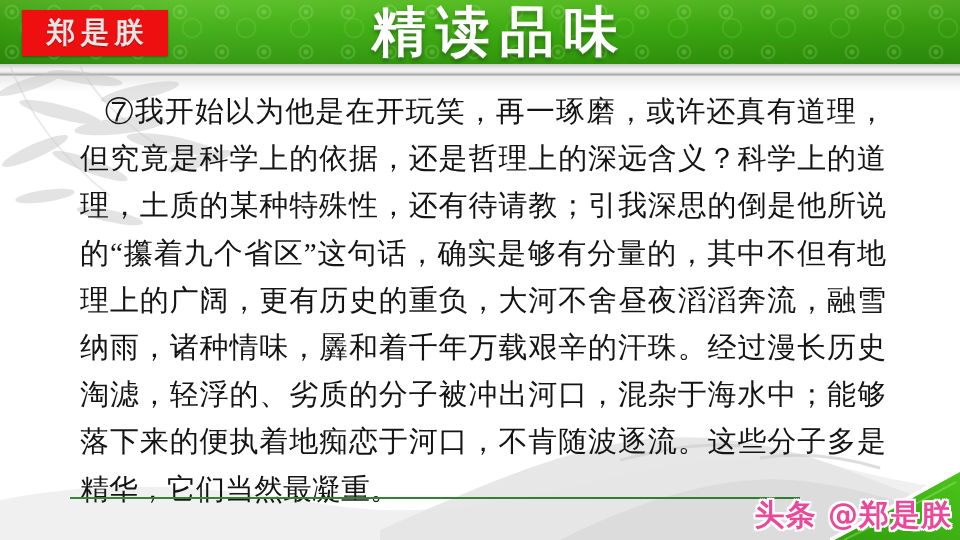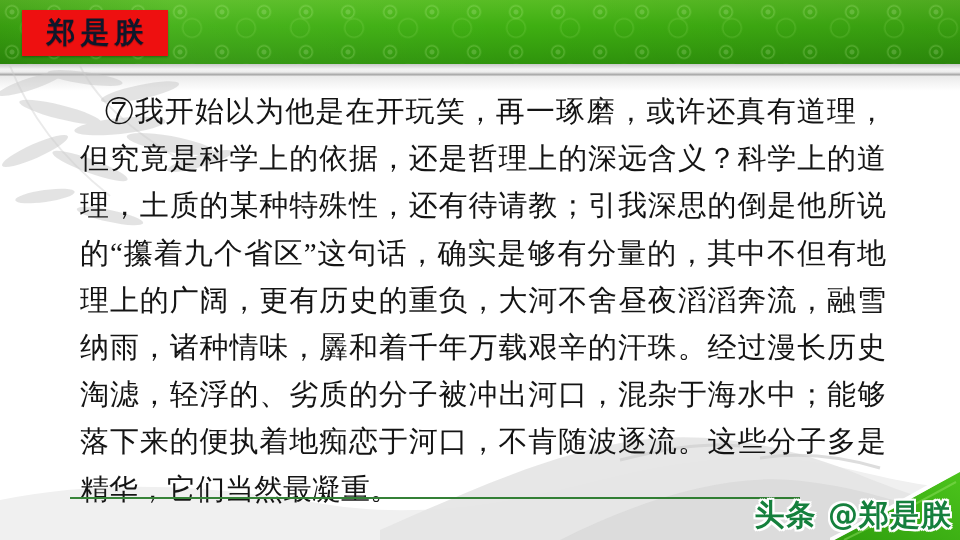--- a/index.html
+++ b/index.html
@@ -26,21 +26,21 @@
       radial-gradient(circle at 12px 12px, rgba(235,255,210,0.18) 2px, rgba(235,255,210,0.00) 3px);
     background-size:42px 40px, 54px 46px, 42px 40px;
   }
   .badge{
     position:absolute;left:22px;top:10px;width:146px;height:46px;
     background:#ee1010;
     display:flex;align-items:center;justify-content:center;
     box-shadow:0 1px 2px rgba(0,0,0,0.35);
   }
   .badge span{
-    color:#0f172a;font-size:29px;font-weight:bold;letter-spacing:5px;
+    color:#e5e5e5;font-size:29px;font-weight:bold;letter-spacing:5px;
     font-family:Liberation Sans, sans-serif;
     text-shadow:0 1px 1px rgba(0,0,0,0.3);
     padding-left:5px;
   }
   .title-wrap{
     position:absolute;left:180px;top:0;width:640px;height:64px;
     display:flex;align-items:center;justify-content:center;
   }
   .title{
     color:#ffffff;font-size:54px;font-weight:bold;letter-spacing:10px;
@@ -77,35 +77,38 @@
     position:absolute;left:70px;top:497px;width:730px;height:2px;
     background:linear-gradient(90deg,#39843a,#2f7d32);
   }
 
   
   .corner-curl{position:absolute;right:0;bottom:0;pointer-events:none;}
 
   
   .watermark{
     position:absolute;right:8px;bottom:4px;
-    font-size:30px;font-weight:bold;color:#15803d;letter-spacing:1px;
+    font-size:30px;font-weight:bold;color:#ec4899;letter-spacing:1px;
     font-family:"DejaVu Sans",sans-serif;
     text-shadow:
       -2px -2px 0 #fff, 2px -2px 0 #fff, -2px 2px 0 #fff, 2px 2px 0 #fff,
       0 -2px 0 #fff, 0 2px 0 #fff, -2px 0 0 #fff, 2px 0 0 #fff;
   }
 </style>
 </head>
 <body>
 
 <div class="slide">
 
   <div class="header">
     <div class="badge">
       <span>郑是朕</span>
+    </div>
+    <div class="title-wrap">
+      <div class="title">精读品味</div>
     </div>
   </div>
 
   <div class="silver-strip"></div>
   <div class="strip-shadow"></div>
 
   <svg class="bamboo" width="230" height="180" viewBox="0 0 230 180">
     <g fill="#c3c3c3" opacity="0.45">
       <ellipse cx="30" cy="18" rx="34" ry="6" transform="rotate(-18 30 18)"></ellipse>
       <ellipse cx="85" cy="12" rx="38" ry="6" transform="rotate(8 85 12)"></ellipse>

